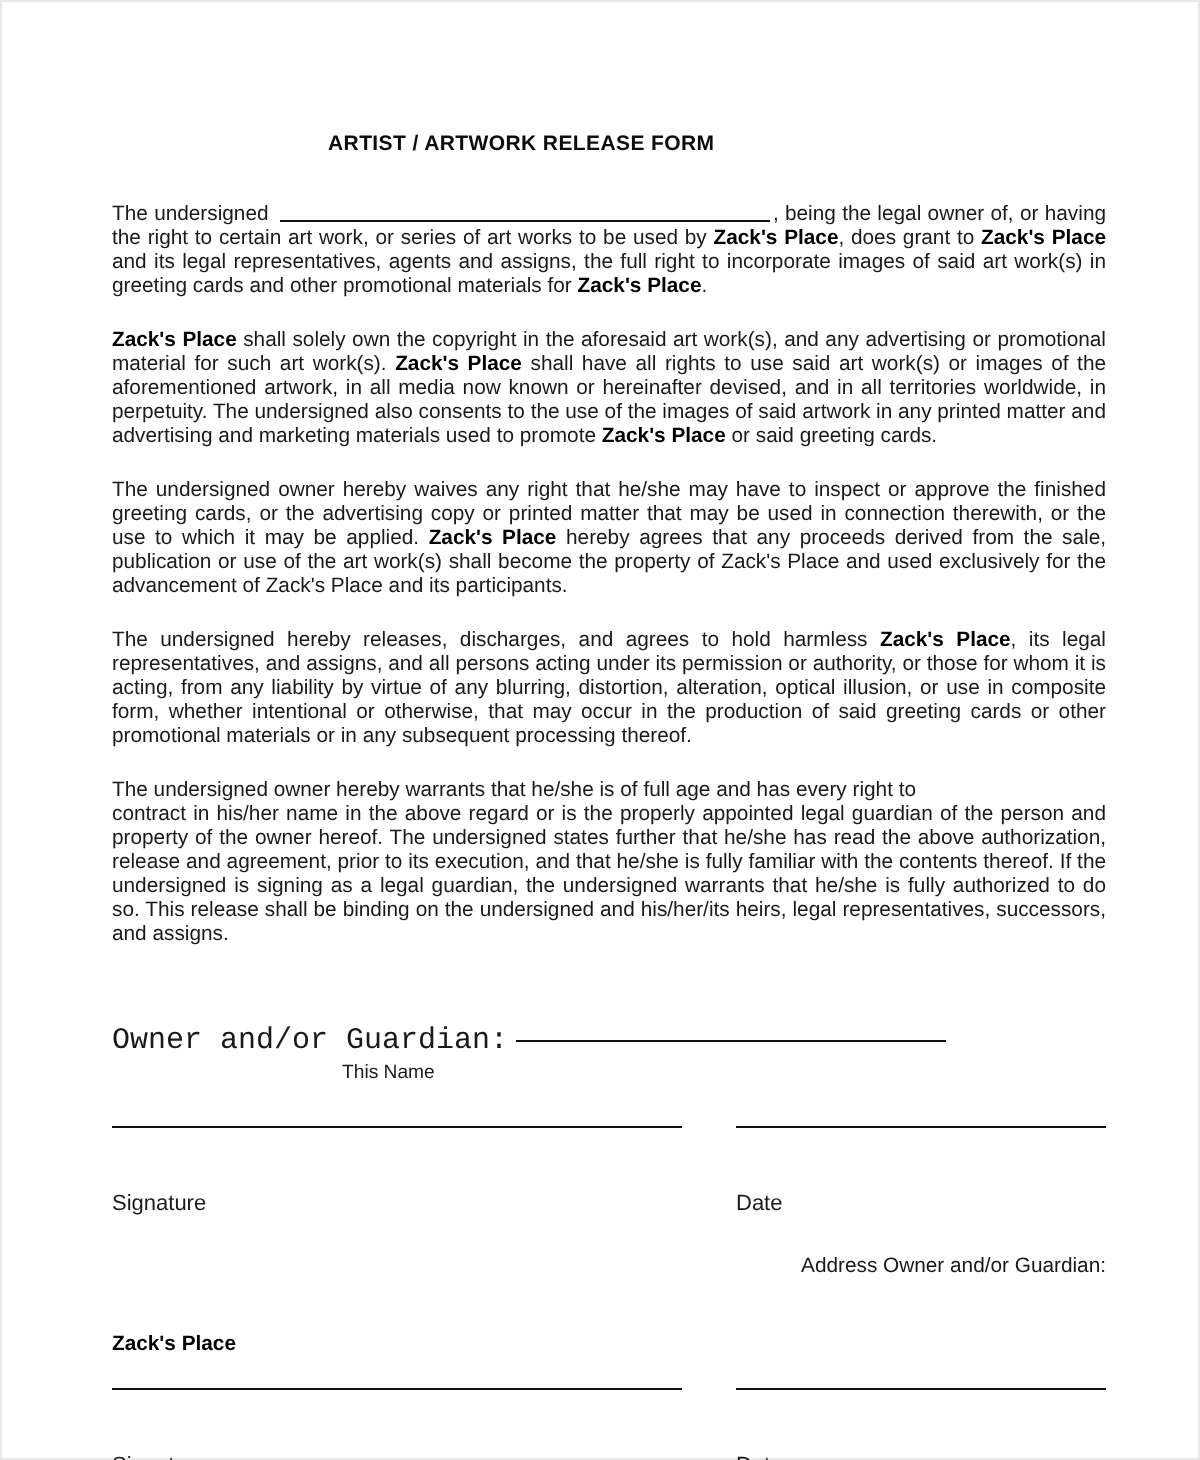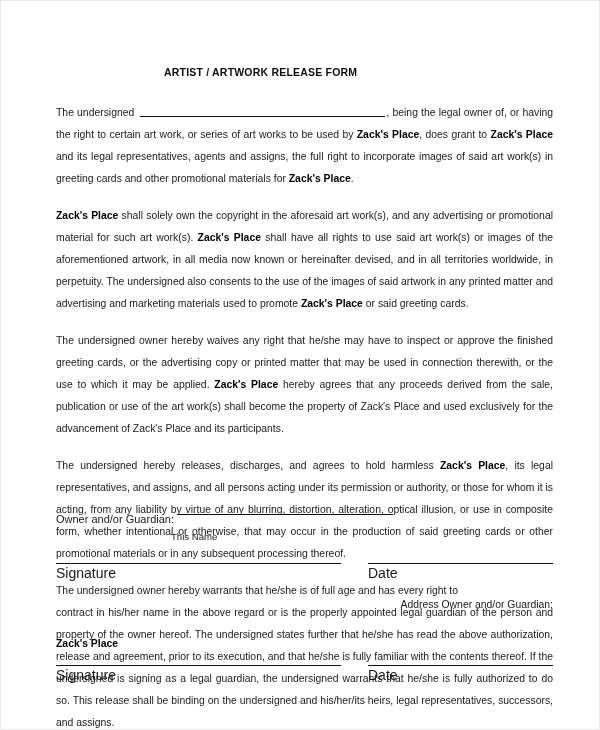--- a/index.html
+++ b/index.html
@@ -35,21 +35,21 @@
     margin: 0;
     padding: 0;
     position: absolute;
     left: 163px;
     top: 65px;
     white-space: nowrap;
   }
 
   .para {
     font-size: 10.4px;
-    line-height: 22px;
+    line-height: 12px;
     text-align: justify;
     color: #1a1a1a;
     margin: 0 0 15px 0;
     hyphens: none;
   }
   .para b { font-weight: bold; color: #000; }
 
   .body-block {
     position: absolute;
     left: 55px;
@@ -70,25 +70,26 @@
   
   .sig-area {
     position: absolute;
     left: 55px;
     top: 512px;
     width: 497px;
   }
 
   .owner-row {
     display: flex;
-    align-items: flex-start;
-    font-size: 11px;
+    align-items: center;
+    font-size: 15px;
     line-height: 13px;
     color: #1a1a1a;
     height: 15px;
+    font-family: Liberation Mono, monospace;
   }
   .owner-label { white-space: nowrap; }
   .owner-rule {
     flex: 0 0 215px;
     border-bottom: 1.6px solid #111;
     height: 1px;
     margin-left: 4px;
     margin-bottom: 2px;
   }
 
@@ -108,24 +109,25 @@
   .sig-col-left  { width: 285px; }
   .sig-col-gap   { width: 27px; }
   .sig-col-right { width: 185px; }
 
   .rule-full {
     border-bottom: 1.7px solid #111;
     height: 1px;
     width: 100%;
   }
   .rule-caption {
-    font-size: 14px;
+    font-size: 11px;
     color: #1a1a1a;
     padding-top: 3px;
     line-height: 12px;
+    margin-top: 29px;
   }
 
   .addr-row {
     display: flex;
     align-items: flex-end;
     font-size: 10.4px;
     line-height: 13px;
     color: #1a1a1a;
     margin-top: 19px;
     flex-direction: column;

